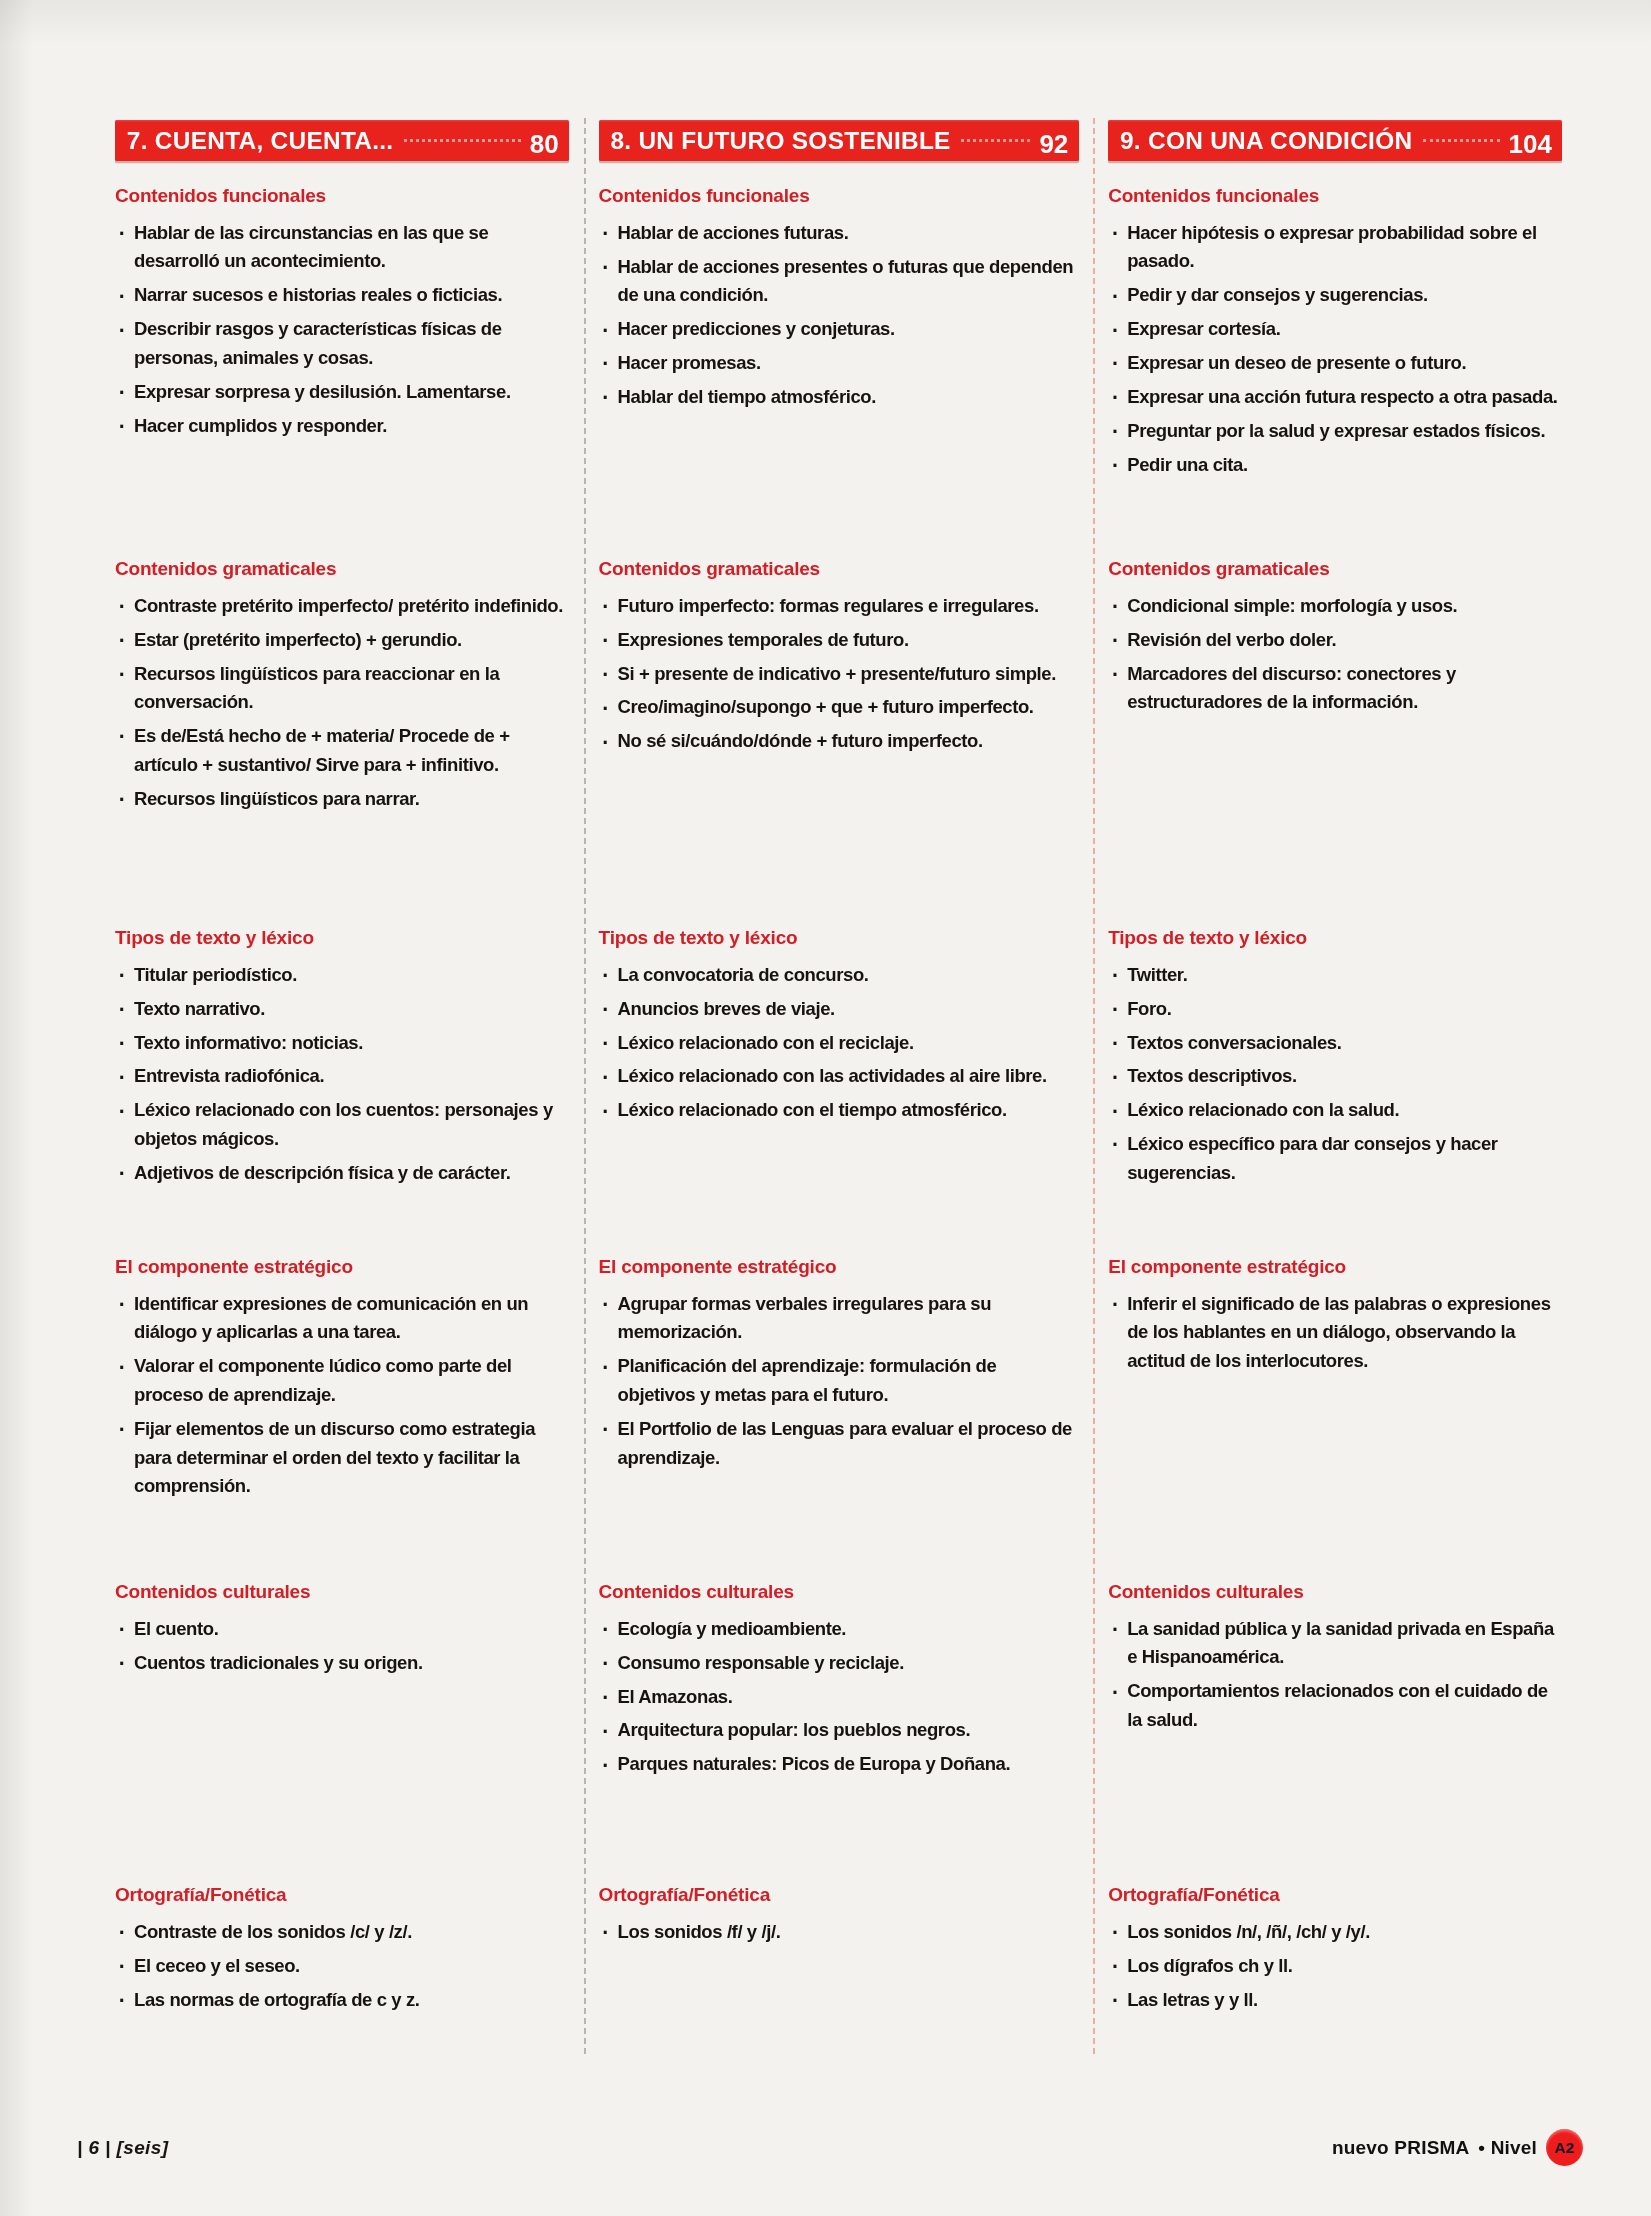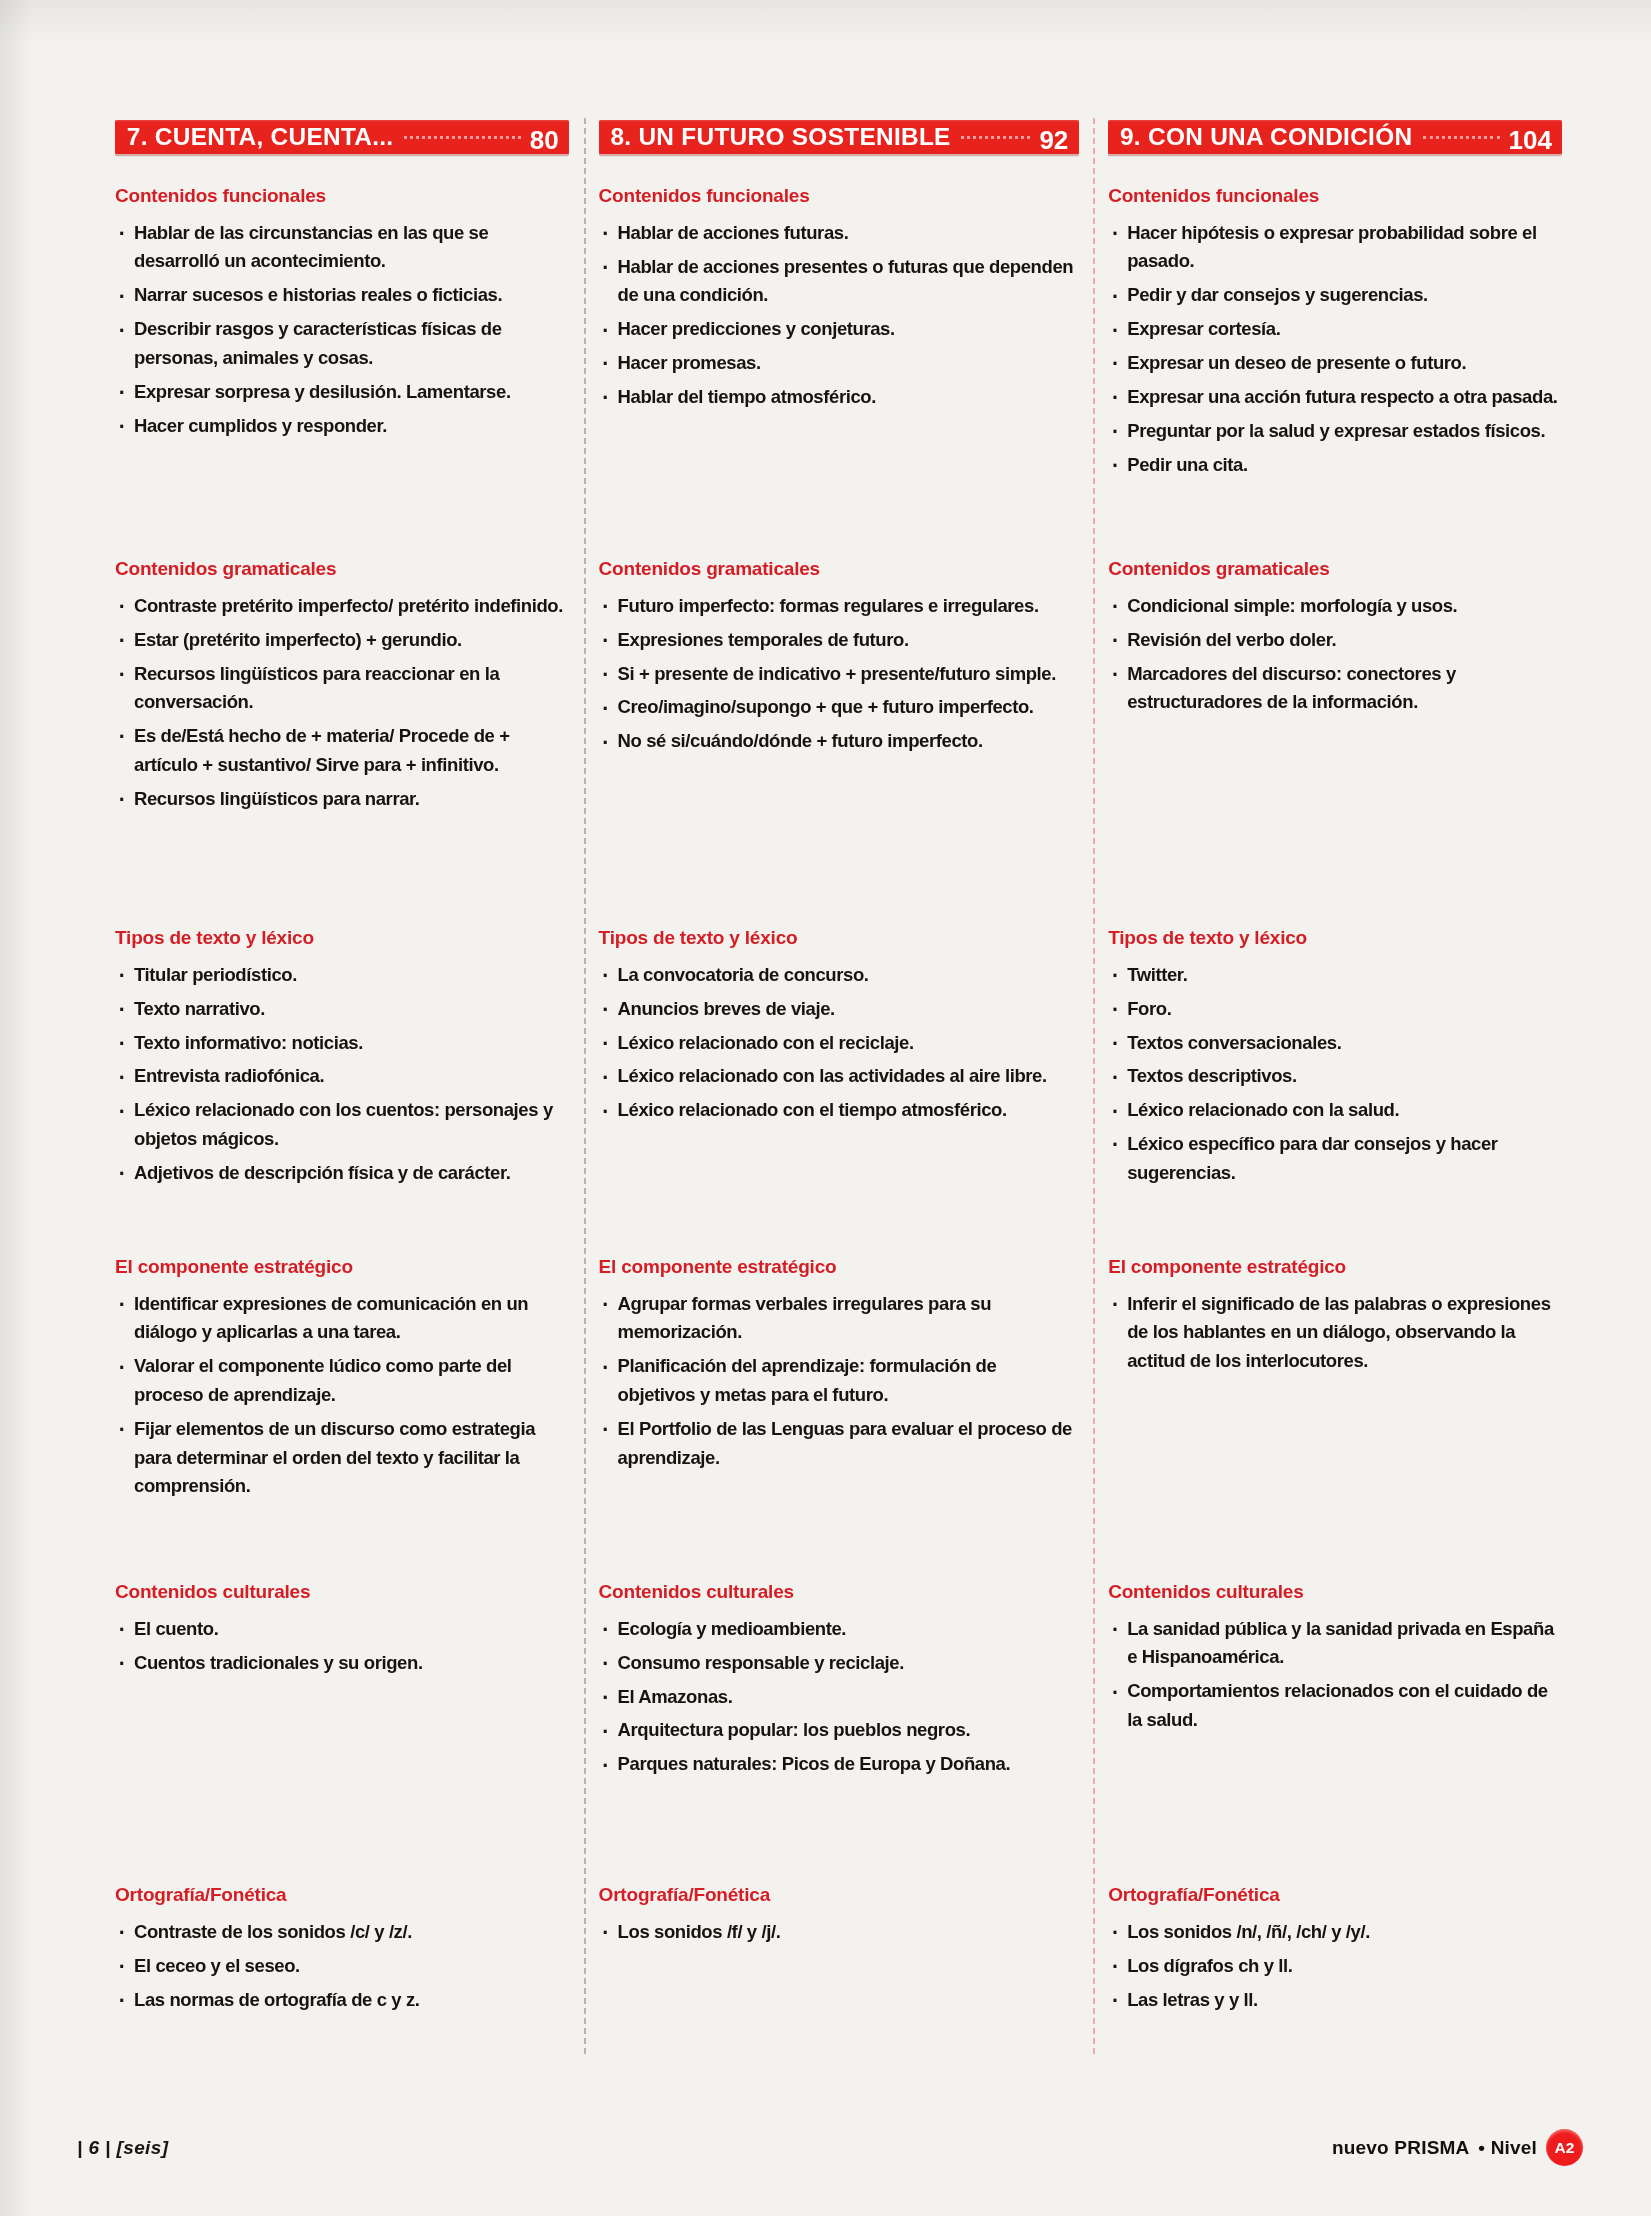--- a/index.html
+++ b/index.html
@@ -21,21 +21,21 @@
   .units-grid {
     position:absolute; left:115px; top:120px;
     display:grid;
     grid-template-columns: 454px 480px 454px;
     grid-template-rows: 65px 373px 369px 329px 325px 303px 222px;
     column-gap: 29.6px;
   }
 
   .band {
     display:flex; align-items:center; align-self:start;
-    height:34px; padding:0 10.3px 0 11.8px;
+    height:41px; padding:0 10.3px 0 11.8px;
     background: var(--band-red, #e8231e);
     color:#fff; border-radius:1.5px;
     box-shadow: 0 2.2px 0 rgba(140,18,14,.30), inset 0 1.5px 0 rgba(255,255,255,.12);
   }
   .band-title { font-size:24.4px; font-weight:700; letter-spacing:0.3px; white-space:nowrap; }
   .leader {
     flex:1 1 auto; min-width:13.3px; height:11px;
     border-bottom:3px dotted rgba(255,255,255,.55);
     margin:0 8.9px 7.4px 10.3px; align-self:center;
   }
@@ -65,21 +65,21 @@
   .footer {
     position:absolute; left:0; right:0; top:2129px;
     display:flex; justify-content:space-between; align-items:center;
     padding:0 68px 0 77px;
   }
   .footer-left { font-size:19px; font-weight:700; color:#191612; letter-spacing:0.4px;font-style:italic; }
   .footer-right { display:flex; align-items:center; gap:8.9px; }
   .brand-text { font-size:19px; font-weight:700; color:#131110; letter-spacing:0.2px; }
   .level-badge {
     width:37px; height:37px; border-radius:50%;
-    background: var(--badge-red, #ee1c1c); color:#ffffff;
+    background: var(--badge-red, #ee1c1c); color:#0f172a;
     display:flex; align-items:center; justify-content:center;
     font-size:15.5px; font-weight:700;
     box-shadow: inset 0 2.2px 3px rgba(255,255,255,.35);
   }
 </style>
 </head>
 <body>
 
 <div class="units-grid">
     <div class="band">

